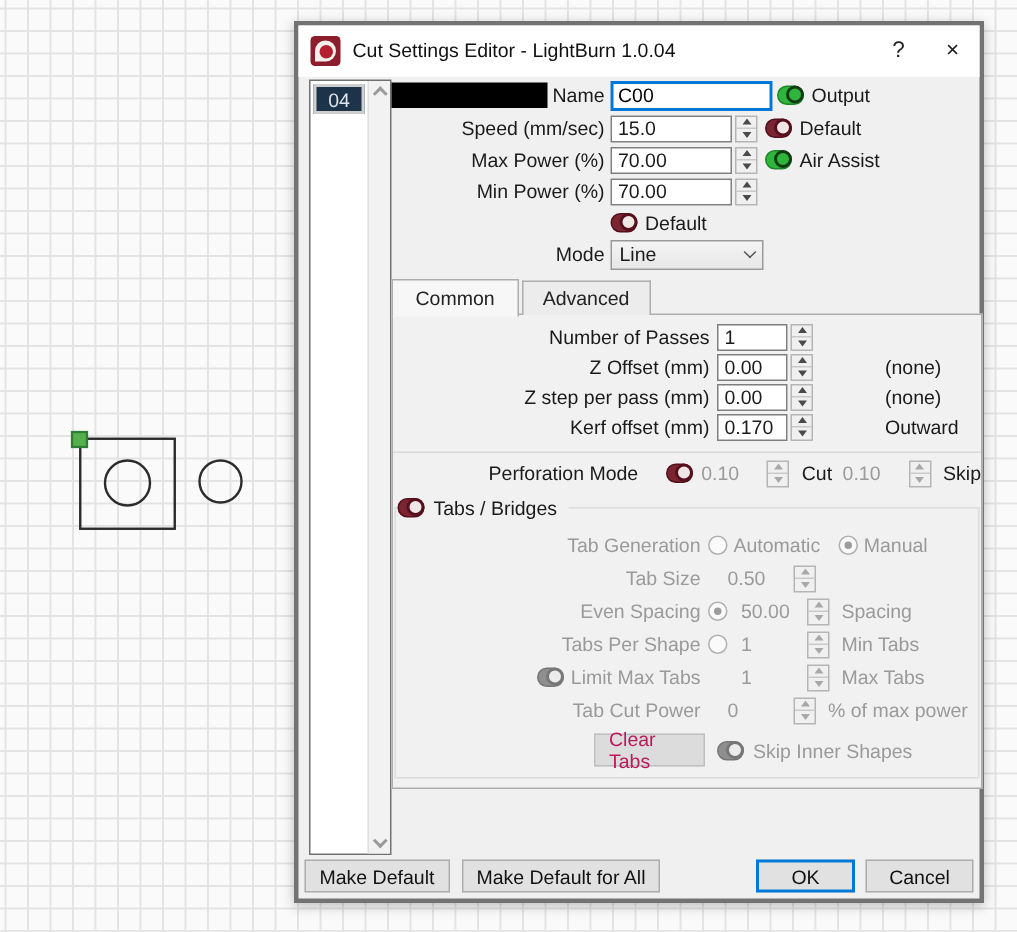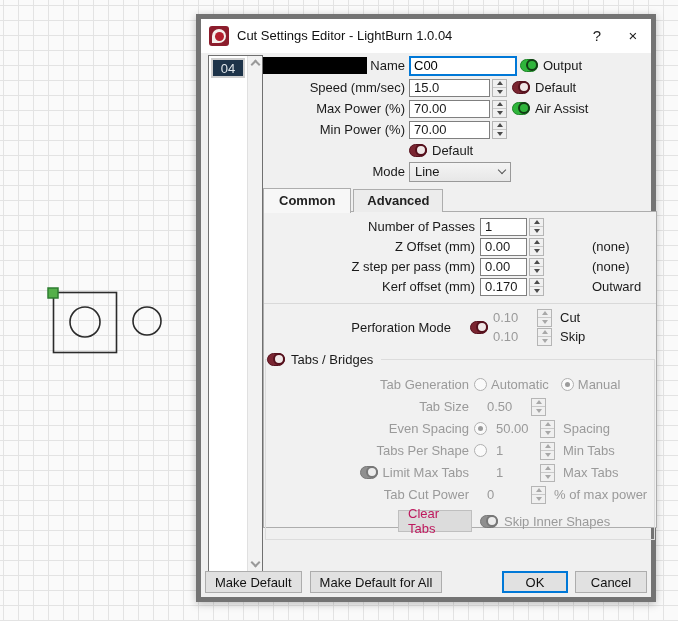--- a/index.html
+++ b/index.html
@@ -15,21 +15,21 @@
     background-color:var(--canvas_bg);
     background-image:linear-gradient(var(--grid_line) 1px,transparent 1px),
                      linear-gradient(90deg,var(--grid_line) 1px,transparent 1px);
     background-size:15px 15px; background-position:3px 5px;
   }
   
   #canvas-svg{position:absolute;left:0;top:0;width:678px;height:621px;}
   
   .dialog{
     position:absolute; left:196px; top:14px; width:460px; height:588px;
-    background:#f0f0f0; border:5px solid #737373;
+    background:#f0f0f0; border:3px solid #737373;
     box-shadow:0 2px 8px rgba(0,0,0,.25);
   }
   .titlebar{position:absolute;left:0;top:0;right:0;height:34px;background:#ffffff;
     display:flex;align-items:center;border-bottom:1px solid #ffffff;}
   .app-icon{width:20px;height:20px;margin-left:8px;border-radius:3px;background:#8c1d2c;
     position:relative;overflow:hidden;flex:0 0 auto;}
   .app-icon::before{content:"";position:absolute;left:3px;top:3px;width:14px;height:14px;
     border-radius:50% 50% 50% 0;background:#f5f0ec;}
   .app-icon::after{content:"";position:absolute;left:6px;top:6px;width:9px;height:9px;
     border-radius:50%;background:#b3202f;}
@@ -79,21 +79,21 @@
   .toggle.off{background:var(--toggle_off);border:1px solid #55101c;}
   .toggle.off .knob{background:#efe6e6;border:2px solid #55101c;top:-1px;right:-1px;}
   .toggle.dis{background:var(--toggle_disabled);border:1px solid #777;}
   .toggle.dis .knob{background:#ececec;border:2px solid #777;top:-1px;right:-1px;}
   
   .dropdown{width:102px;height:20px;border:1px solid #999;
     background:linear-gradient(#f4f4f4,#e7e7e7);display:flex;align-items:center;padding:0 5px;}
   .dropdown .dchev{margin-left:auto;width:6px;height:6px;border-left:1.5px solid #555;
     border-top:1.5px solid #555;transform:rotate(225deg);margin-bottom:3px;}
   
-  .tabs-row{display:flex;margin-top:7px;position:relative;z-index:2;align-items:flex-end;font-weight:bold;}
+  .tabs-row{display:flex;margin-top:7px;position:relative;z-index:2;align-items:flex-end;}
   .tab{padding:3px 13px 4px;border:1px solid #adadad;border-bottom:none;background:#ececec;
     margin-right:2px;color:#222;}
   .tab.active{background:#f7f7f7;padding:4px 15px 5px;margin-bottom:-1px;}
   .tab-panel{position:relative;border:1px solid #adadad;background:#f1f1f1;
     margin-top:-1px;height:317px;padding-top:3px;}
   .prow{display:flex;align-items:center;height:17px;margin-top:3px;}
   .plabel{width:216px;text-align:right;padding-right:5px;white-space:nowrap;}
   .glabel{width:208px;text-align:right;padding-right:5px;white-space:nowrap;color:#9a9a9a;}
   .suffix{margin-left:8px;white-space:nowrap;}
   .suffix.far{margin-left:48px;}
@@ -101,21 +101,21 @@
   .sep{height:1px;background:#d9d9d9;margin:8px 0 5px;}
   
   .radio{width:13px;height:13px;border:1px solid #b0b0b0;border-radius:50%;background:#fafafa;
     position:relative;flex:0 0 auto;}
   .radio.checked::after{content:"";position:absolute;inset:3px;border-radius:50%;background:#9c9c9c;}
   
   .perf-row{display:flex;margin-top:4px;}
   .perf-left{width:224px;display:flex;align-items:center;justify-content:flex-end;gap:19px;
     padding-right:0;}
   .perf-left .plabel{width:auto;padding-right:0;}
-  .perf-vals{display:flex;flex-direction:column;gap:2px;}
+  .perf-vals{display:flex;flex-direction:row;gap:2px;}
   .perf-vals .prow{margin-top:0;}
   
   .groupbox{position:relative;border:1px solid #dcdcdc;margin:14px 1px 0 1px;
     padding:10px 0 8px;}
   .group-head{position:absolute;top:-8px;left:1px;background:#f1f1f1;display:flex;
     align-items:center;gap:6px;padding-right:8px;}
   
   .btn{height:22px;background:#e1e1e1;border:1px solid #adadad;padding:0 9px;
     font:13px "Liberation Sans",sans-serif;color:#111;display:inline-flex;
     align-items:center;justify-content:center;}

